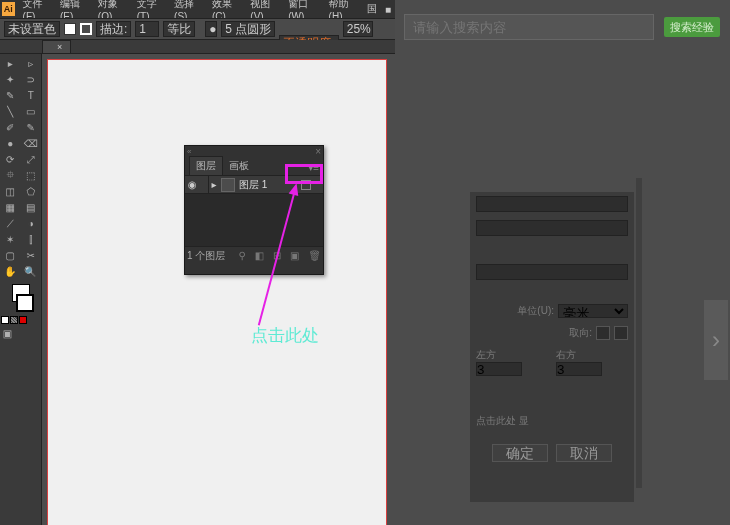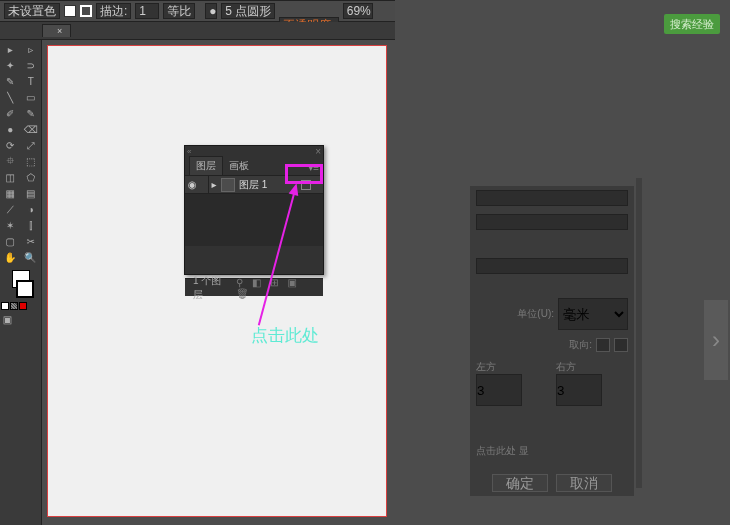--- a/index.html
+++ b/index.html
@@ -3,25 +3,25 @@
 <meta charset="utf-8">
 <style>
   * { margin: 0; padding: 0; box-sizing: border-box; }
   body { width: 730px; height: 525px; background: #4c4c4c; font-family: "Microsoft YaHei", Arial, sans-serif; font-size: 10px; color: #aaa; overflow: hidden; position: relative; }
 
   
   .search-area { position: absolute; right: 10px; top: 14px; display: flex; align-items: center; }
   .search-input { width: 250px; height: 26px; background: #555; border: 1px solid #666; color: #999; padding: 0 8px; }
   .btn-green { margin-left: 10px; width: 56px; height: 20px; background: #4b9b3e; border: none; color: #d8f0d0; font-size: 11px; border-radius: 2px; }
 
-  .right-card { position: absolute; right: 96px; top: 186px; width: 164px; height: 310px; background: #3b3b3b; color: #888; }
+  .right-card { position: absolute; right: 96px; top: 192px; width: 164px; height: 310px; background: #3b3b3b; color: #888; }
   .right-card .row { display: flex; align-items: center; padding: 4px 6px; }
   .right-card .long-input { flex: 1; height: 16px; background: #2d2d2d; border: 1px solid #222; }
   .right-card .lab { font-size: 10px; color: #7a7a7a; margin-right: 4px; }
-  .right-card .sel { background: #2d2d2d; border: 1px solid #222; height: 32px; }
+  .right-card .sel { background: #2d2d2d; border: 1px solid #222; height: 14px; }
   .right-card .footer-btns { display: flex; gap: 8px; justify-content: center; margin-top: 12px; }
   .right-card .footer-btns button { width: 56px; height: 18px; background: #404040; border: 1px solid #555; color: #999; font-size: 14px; }
 
   .right-strip { position: absolute; right: 88px; top: 178px; width: 6px; height: 310px; background: #3f3f3f; }
   .chevron-right { position: absolute; right: 2px; top: 300px; width: 24px; height: 80px; background: #5a5a5a; display: flex; align-items: center; justify-content: center; color: #888; font-size: 24px; }
 
   
   .ai-window { position: absolute; left: 0; top: 0; width: 395px; height: 525px; background: #323232; display: flex; flex-direction: column; }
   .ai-menubar { height: 18px; background: #323232; display: flex; align-items: center; padding-left: 2px; }
   .ai-logo { width: 14px; height: 14px; background: #f7a83f; color: #3a1b00; display: flex; align-items: center; justify-content: center; font-weight: bold; font-size: 9px; margin-right: 4px; }
@@ -54,33 +54,34 @@
   .panel-tabs { height: 20px; background: #323232; display: flex; align-items: flex-end; padding: 0 4px; border-bottom: 1px solid #222; }
   .panel-tab { font-size: 10px; color: #bbb; padding: 2px 6px; }
   .panel-tab.active { background: #3c3c3c; border: 1px solid #222; border-bottom: none; }
   .panel-list { background: #2a2a2a; height: 70px; }
   .layer-row { display: flex; align-items: center; height: 18px; background: #3a3a3a; border-bottom: 1px solid #222; }
   .layer-eye { width: 14px; text-align: center; color: #ccc; font-size: 10px; }
   .layer-thumb { width: 14px; height: 14px; background: #4c4c4c; border: 1px solid #666; margin: 0 2px; }
   .layer-name { flex: 1; font-size: 10px; color: #ddd; padding-left: 2px; }
   .layer-end { width: 22px; height: 14px; display: flex; align-items: center; justify-content: flex-start; }
   .layer-end-mark { width: 10px; height: 10px; border: 1px solid #888; }
-  .panel-footer { height: 18px; background: #323232; border-top: 1px solid #222; display: flex; align-items: center; padding: 0 8px; justify-content: space-between; margin-top: 32px; }
+  .panel-footer { height: 18px; background: #323232; border-top: 1px solid #222; display: flex; align-items: center; padding: 0 2px; justify-content: space-between; }
   .panel-footer .icons span { color: #777; font-size: 10px; margin-left: 6px; }
 
   
   .hl-box { position: absolute; border: 3px solid #e521e5; pointer-events: none; }
   .arrow-line { position: absolute; width: 2px; background: #e521e5; transform-origin: top center; pointer-events: none; }
   .arrow-head { position: absolute; width: 0; height: 0; border-left: 5px solid transparent; border-right: 5px solid transparent; border-bottom: 12px solid #e521e5; transform-origin: center; pointer-events: none; }
   .caption { position: absolute; color: #5eead4; font-size: 17px; font-family: "SimSun", serif; pointer-events: none; margin-left: 12px; }
 </style>
 </head>
 <body>
 
 <div class="search-area">
+  <input class="search-input" placeholder="请输入搜索内容" style="">
   <button class="btn-green">搜索经验</button>
 </div>
 
 <div class="right-strip"></div>
 <div class="right-card">
   <div class="row">
       <div class="long-input"></div>
     </div>
   <div class="row">
       <div class="long-input"></div>
@@ -112,33 +113,47 @@
   </div>
   <div class="footer-btns">
     <button>确定</button>
     <button>取消</button>
   </div>
 </div>
 <div class="chevron-right">›</div>
 
 <div class="ai-window">
 
+  <div class="ai-menubar">
+    <div class="ai-logo">Ai</div>
+    <span class="ai-menu-item">文件(F)</span>
+    <span class="ai-menu-item">编辑(E)</span>
+    <span class="ai-menu-item">对象(O)</span>
+    <span class="ai-menu-item">文字(T)</span>
+    <span class="ai-menu-item">选择(S)</span>
+    <span class="ai-menu-item">效果(C)</span>
+    <span class="ai-menu-item">视图(V)</span>
+    <span class="ai-menu-item">窗口(W)</span>
+    <span class="ai-menu-item">帮助(H)</span>
+    <span class="ai-menu-item">国</span>
+    <span class="ai-menu-item">■</span>
+  </div>
 
   <div class="ai-toolbar">
     <span class="ai-tool-field">未设置色</span>
     <span style="width:12px;height:12px;background:#fff;border:1px solid #333;"></span>
     <span style="width:12px;height:12px;border:2px solid #fff;"></span>
     <span class="ai-tool-field">描边:</span>
     <span class="ai-tool-field" style="width:24px;">1</span>
     <span class="ai-tool-field">等比</span>
     <span style="flex:0 0 2px;"></span>
     <span class="ai-tool-field" style="width:12px;">●</span>
     <span class="ai-tool-field">5 点圆形</span>
     <span class="ai-tool-field ai-tool-orange">不透明度:</span>
-    <span class="ai-tool-field" style="width:30px;">69%</span>
+    <span class="ai-tool-field" style="width:30px;">25%</span>
   </div>
 
   <div class="ai-tabbar">
     <div class="ai-tab">
       <span class="ai-tab-x">×</span>
     </div>
   </div>
 
   <div class="ai-body">
 

